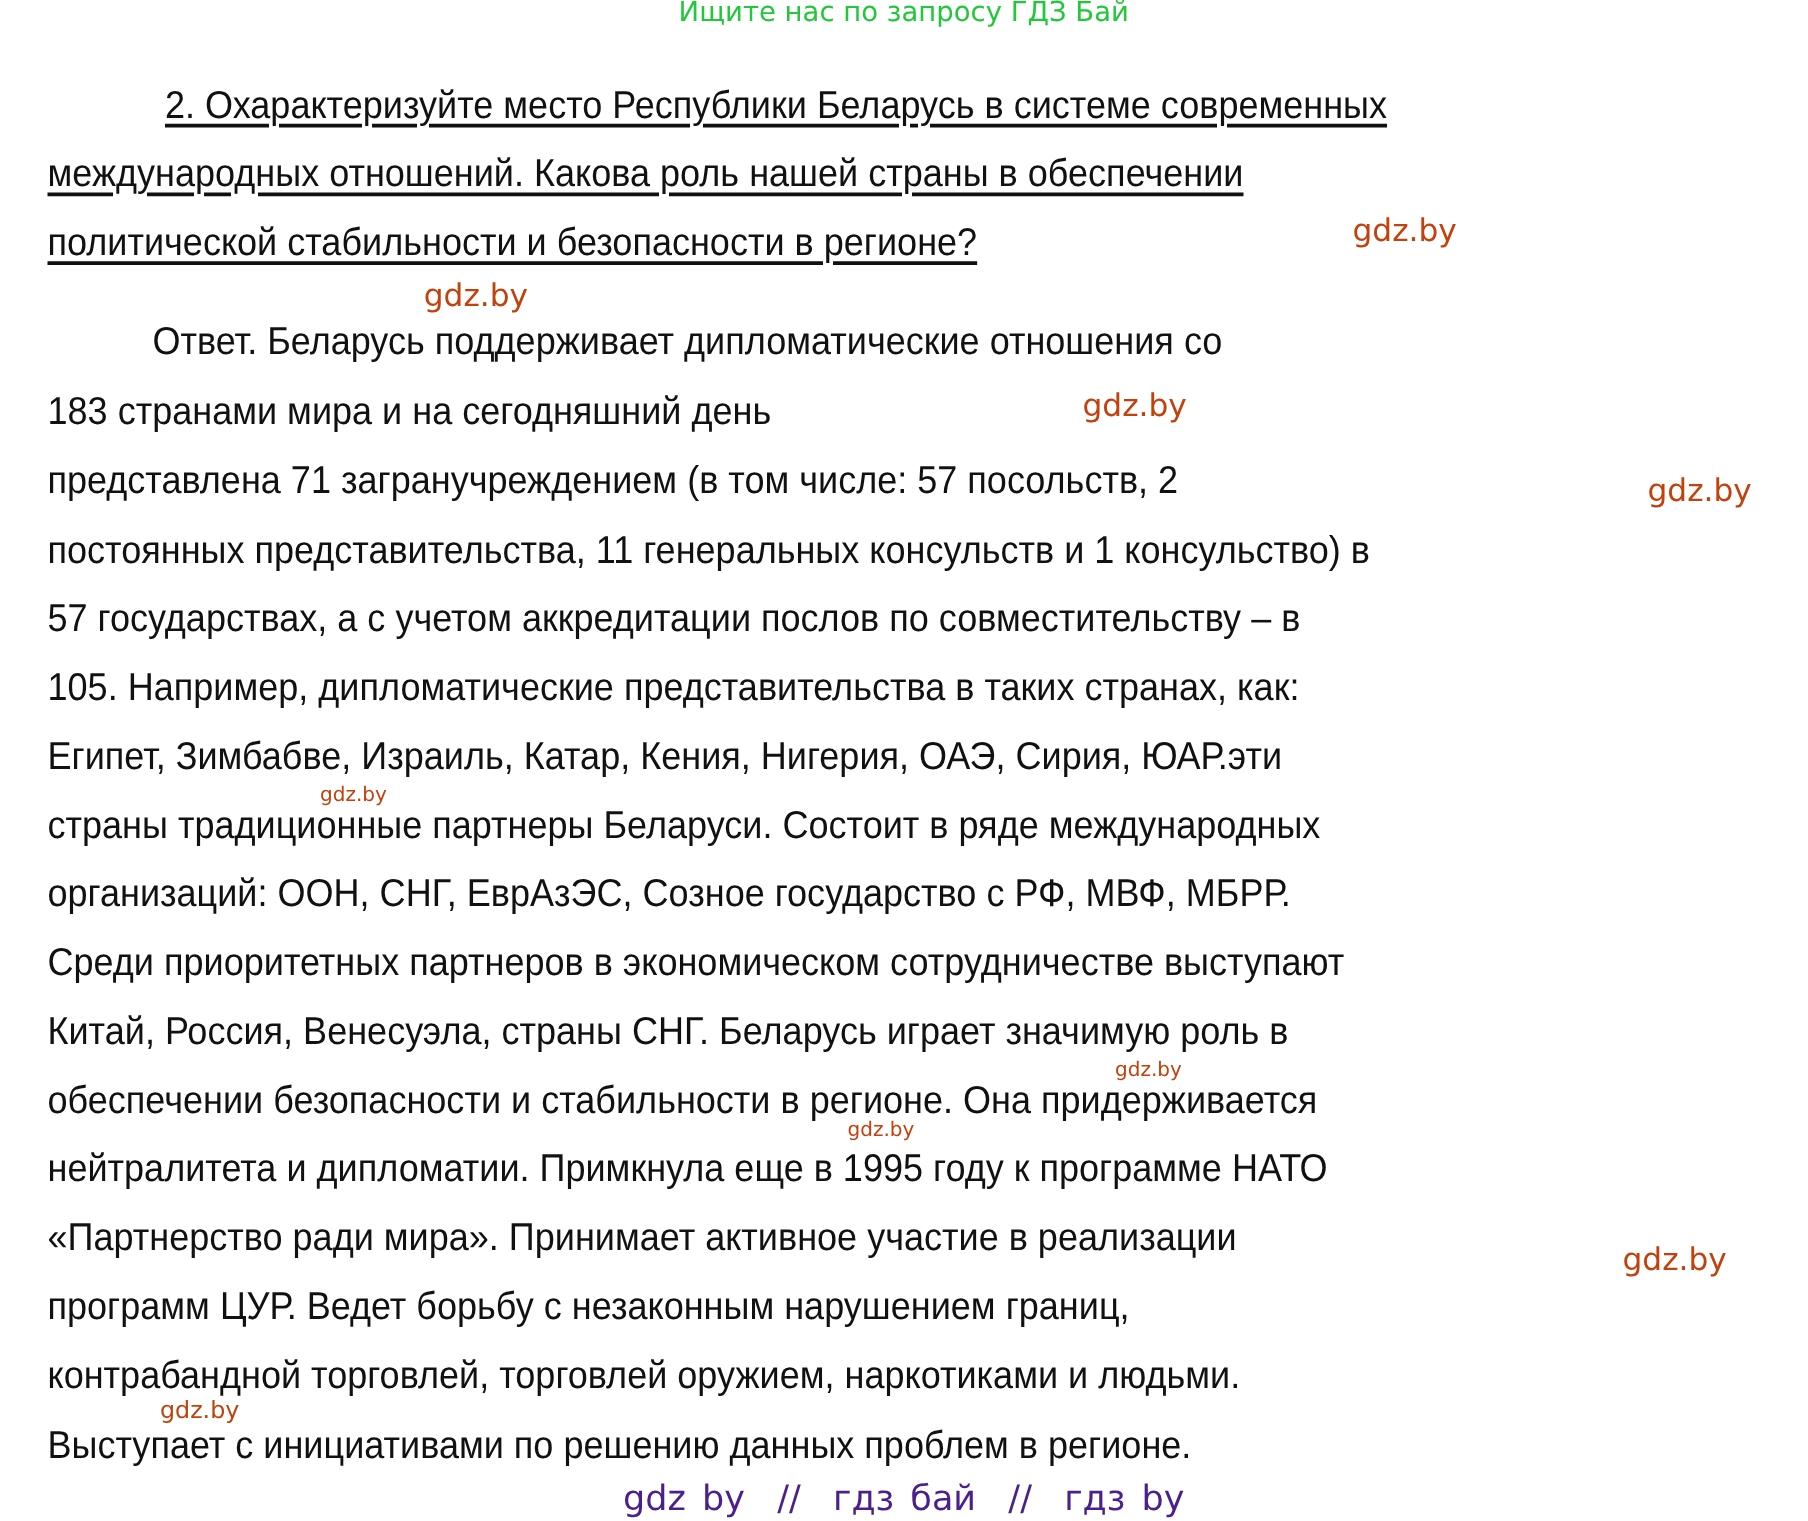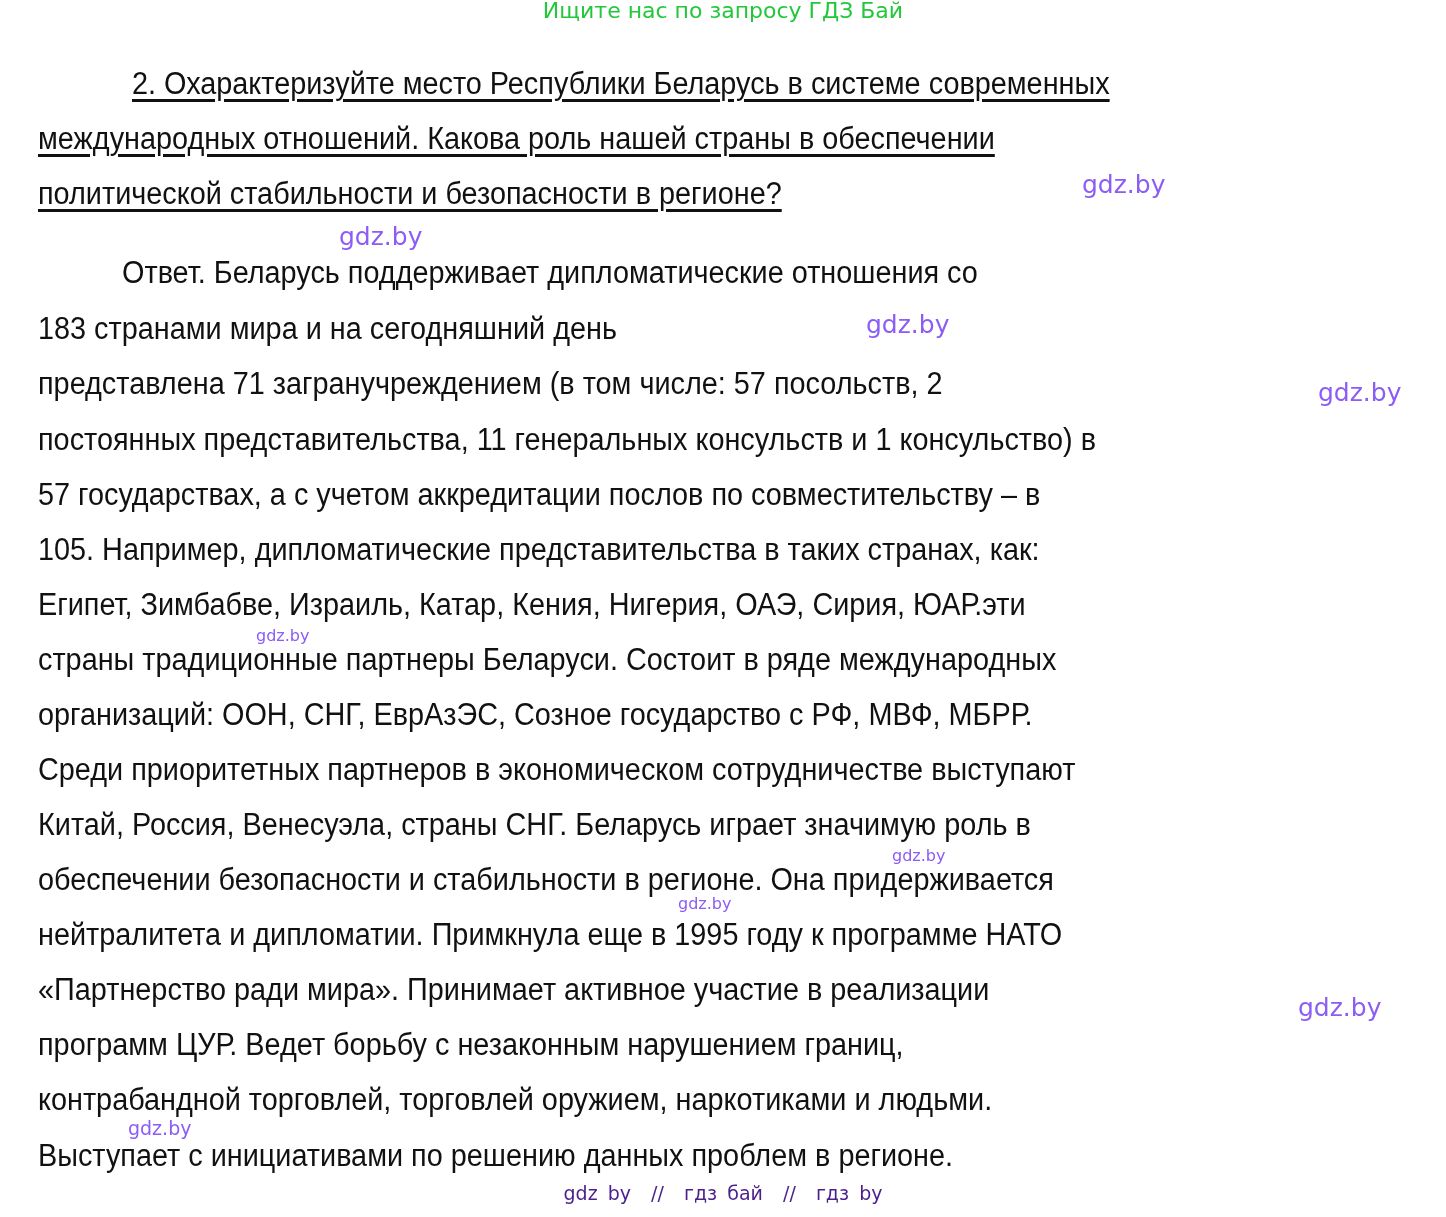--- a/index.html
+++ b/index.html
@@ -15,27 +15,27 @@
     }
     .line {
       position: absolute; left: 0; white-space: nowrap;
       font-family: "Liberation Sans", sans-serif;
       font-size: 31px; line-height: 36px; color: #111;
       transform-origin: left top;
     }
     .q { text-decoration: underline; text-decoration-thickness: 3px; text-underline-offset: 5px; }
     .wm {
       position: absolute; white-space: nowrap;
-      font-family: "DejaVu Sans", sans-serif; color: #8b5cf6;
+      font-family: "DejaVu Sans", sans-serif; color: #c2410c;
     }
     .wm.big { font-size: 25px; }
     .wm.small { font-size: 16px; }
     .footer {
       position: absolute; left: 0; right: 0; top: 1182px; text-align: center;
-      font-family: "DejaVu Sans", sans-serif; font-size: 19px; color: #4b1f8c;
+      font-family: "DejaVu Sans", sans-serif; font-size: 28px; color: #4b1f8c;
       word-spacing: 4px;
     }
   </style>
 </head>
 <body>
 
 <div class="header-note">Ищите нас по запросу ГДЗ Бай</div>
 
 <div class="doc">
 

